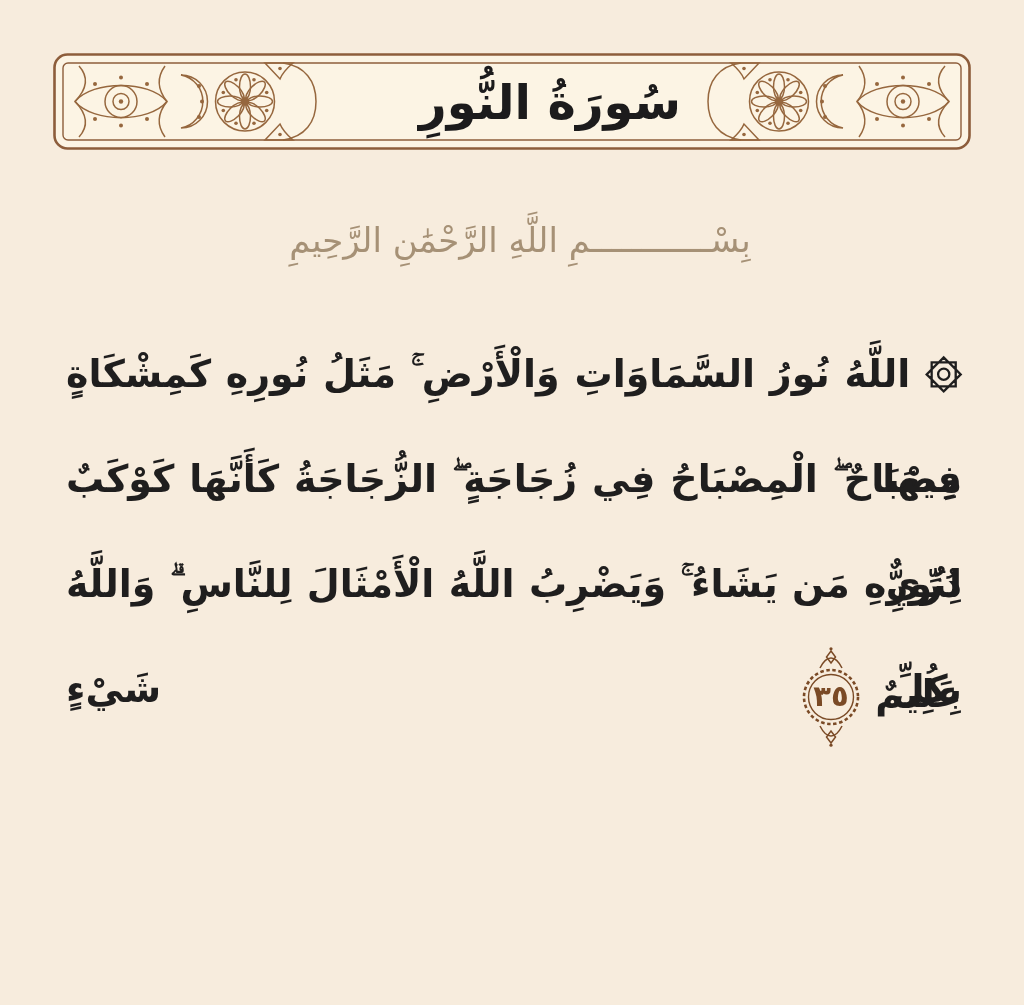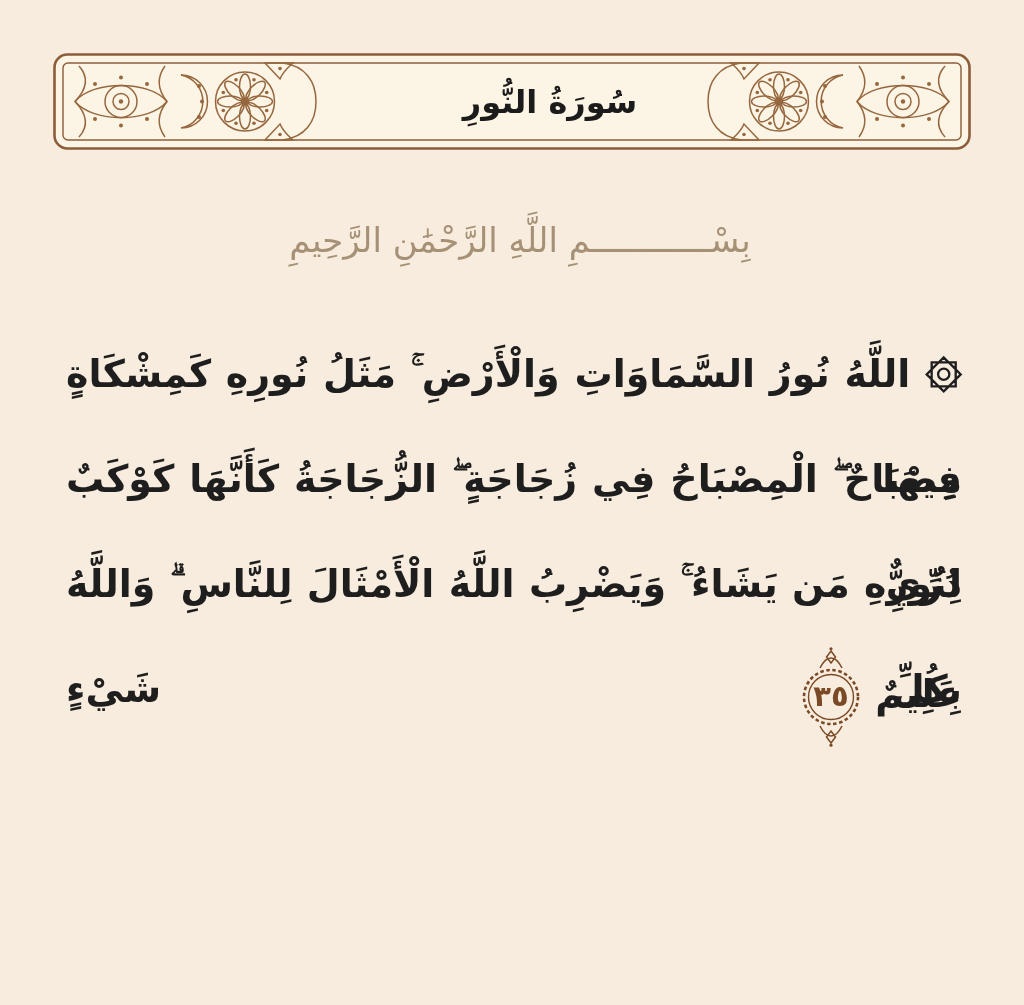--- a/index.html
+++ b/index.html
@@ -15,21 +15,21 @@
   
   .banner {
     position:absolute; left:53px; top:53px;
     width:918px; height:97px;
   }
   .banner svg { position:absolute; inset:0; }
   .banner-title {
     position:absolute; inset:0;
     display:flex; align-items:center; justify-content:center;
     padding-left:76px; 
-    font-size:32px; font-weight:bold; color:#1c1b1c;
+    font-size:48px; font-weight:bold; color:#1c1b1c;
     direction:rtl;
   }
 
   
   .basmala {
     position:absolute; top:196px; left:16px; right:0;
     text-align:center;
     direction:rtl;
     font-size:34px;
     color:#a69176;

